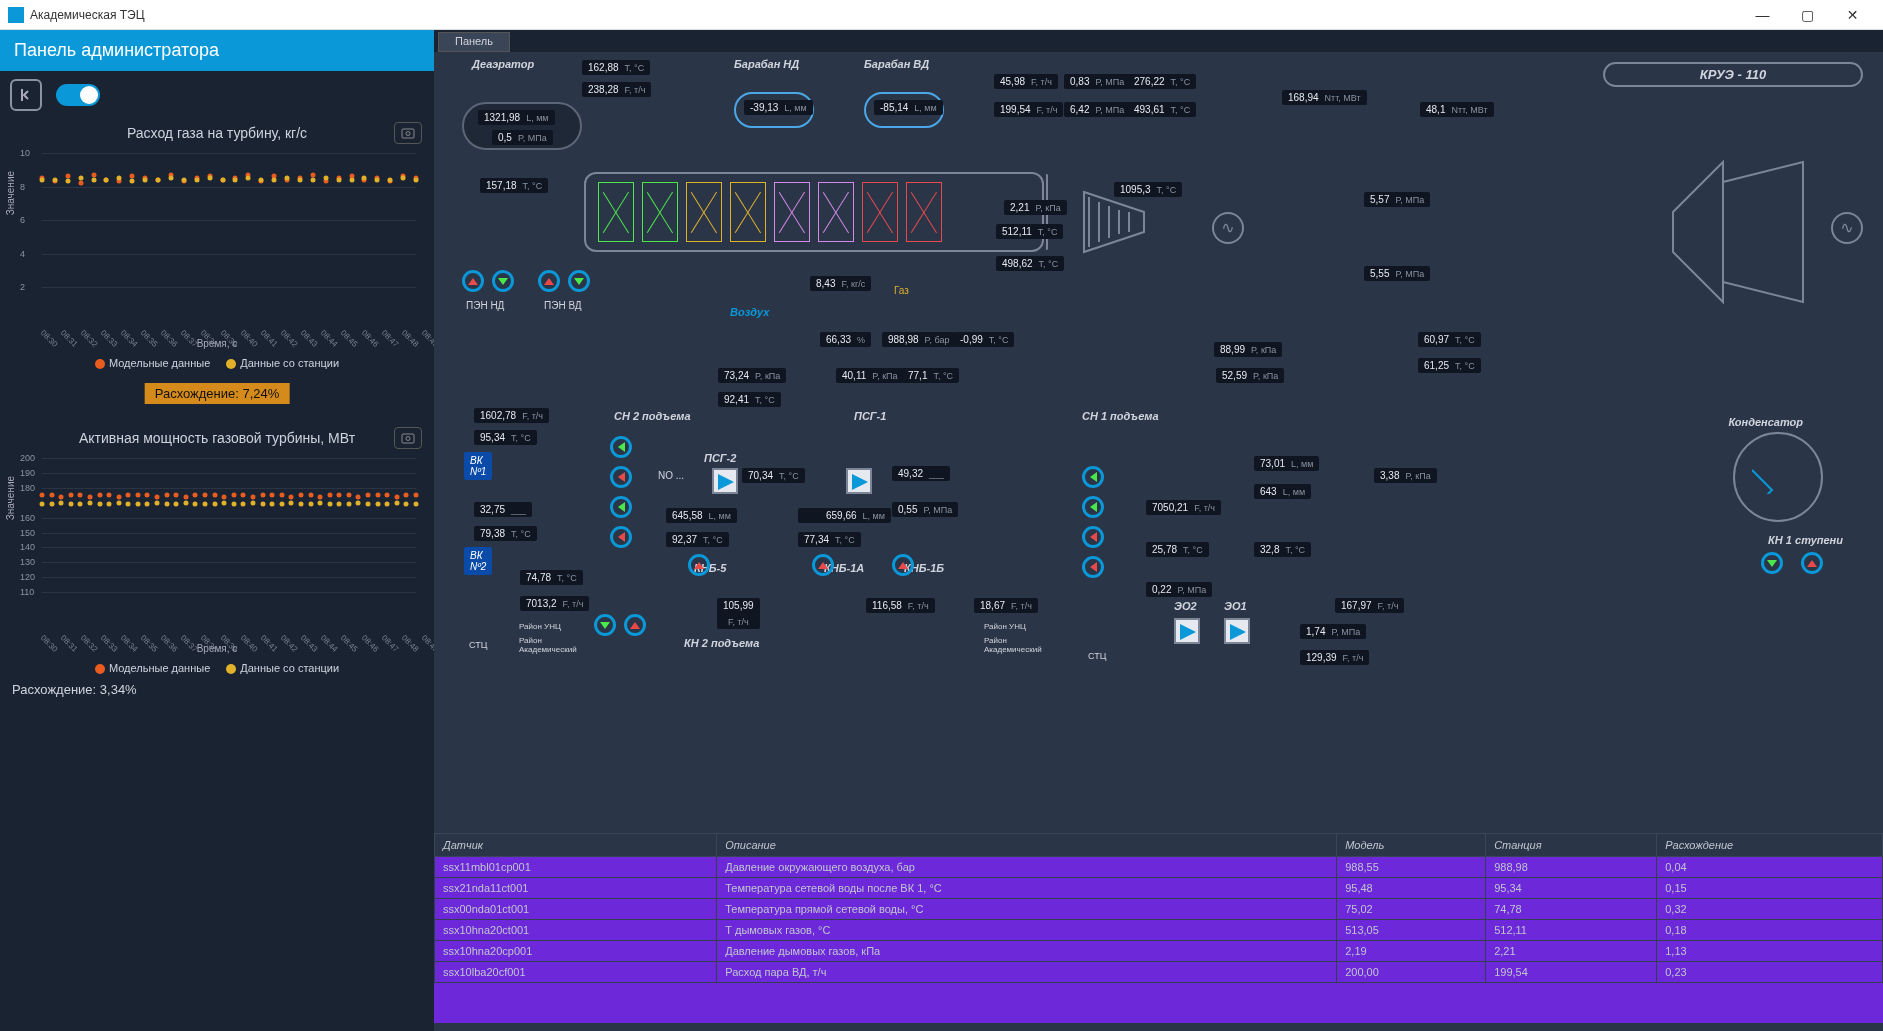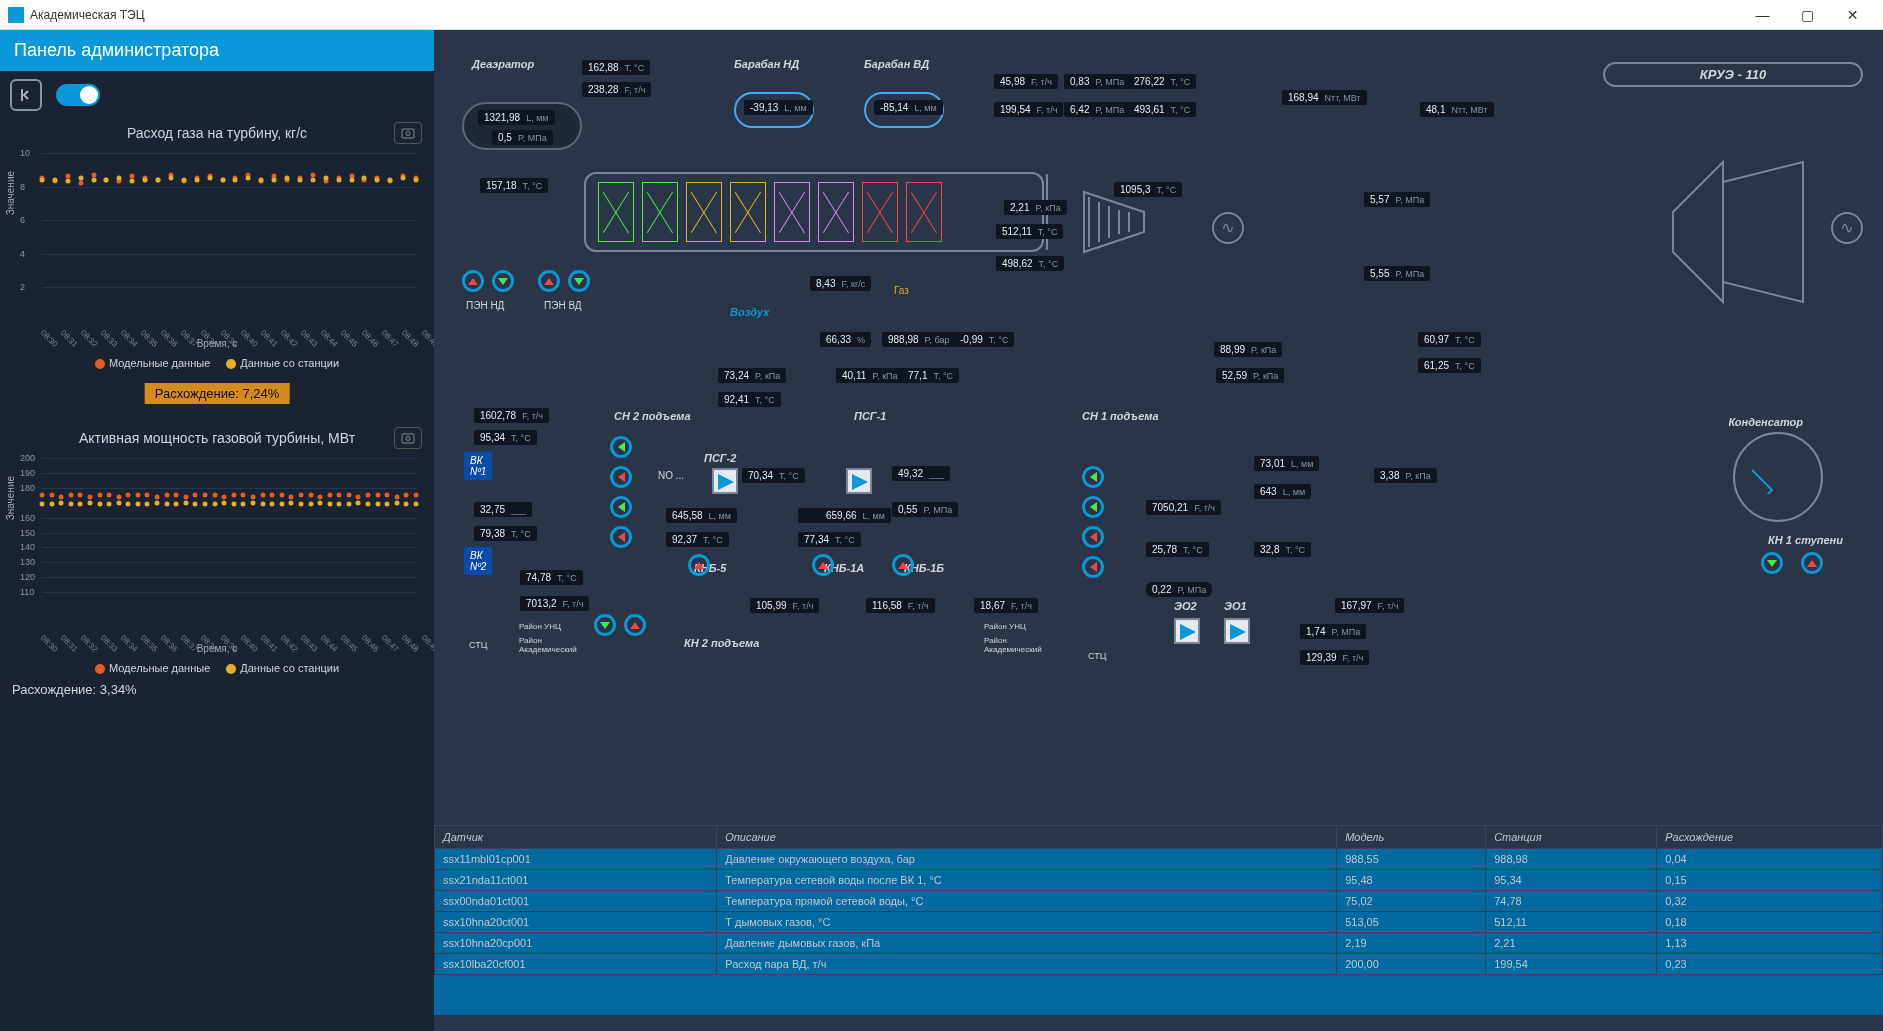--- a/index.html
+++ b/index.html
@@ -61,21 +61,21 @@
 .boiler-cell.g .x1 { color: #4ae84a; } .boiler-cell.y .x1 { color: #e2b12a; } .boiler-cell.p .x1 { color: #d488e8; } .boiler-cell.r .x1 { color: #e84a4a; }
 .boiler-cell .x1::before { transform: rotate(58deg); } .boiler-cell .x1::after { transform: rotate(-58deg); }
 .boiler-outlet { position: absolute; left: 460px; top: 0; right: -3px; bottom: 0; border: 2px solid #7c8697; border-left: none; border-radius: 0 12px 12px 0; }
 .burner-ring { position: absolute; width: 22px; height: 22px; border: 3px solid #0a98d8; border-radius: 50%; display: flex; align-items: center; justify-content: center; }
 .burner-ring .tri { width: 0; height: 0; border-left: 5px solid transparent; border-right: 5px solid transparent; }
 .burner-ring .tri.up { border-bottom: 7px solid #e84a4a; }
 .burner-ring .tri.down { border-top: 7px solid #4ae84a; }
 .burner-ring .tri.left { border-top: 5px solid transparent; border-bottom: 5px solid transparent; border-right: 7px solid #4ae84a; border-left: none; }
 .burner-ring .tri.leftred { border-top: 5px solid transparent; border-bottom: 5px solid transparent; border-right: 7px solid #e84a4a; border-left: none; }
 .krue-box { position: absolute; right: 20px; top: 10px; width: 260px; padding: 3px 0; border: 2px solid #7c8697; border-radius: 16px; text-align: center; font-style: italic; font-weight: bold; font-size: 13px; color: #d0d4dc; }
-.sensor-table { position: absolute; left: 0; right: 0; bottom: 16px; height: 190px; background: #0369a1; overflow: auto; }
+.sensor-table { position: absolute; left: 0; right: 0; bottom: 8px; height: 190px; background: #6d28d9; overflow: auto; }
 .sensor-table table { width: 100%; border-collapse: collapse; font-size: 11px; color: #c0c6d0; }
 .sensor-table th { background: #2a3548; padding: 5px 8px; text-align: left; font-weight: 400; font-style: italic; border: 1px solid #3a4558; }
 .sensor-table td { padding: 4px 8px; border: 1px solid #333e50; }
 
 .turbine-cone { position: absolute; left: 640px; top: 130px; width: 90px; height: 80px; }
 .pt-trapezoid { position: absolute; right: 70px; top: 100px; width: 150px; height: 160px; }
 .condenser { position: absolute; right: 60px; top: 380px; width: 90px; height: 90px; border: 2px solid #7c8697; border-radius: 50%; }
 .zigzag { position: absolute; left: 20%; right: 20%; top: 30%; height: 40%; }
 .small-box { position: absolute; width: 26px; height: 26px; border: 2px solid #7c8697; background: #e6e9ef; }
 .small-box .tri-blue { position: absolute; left: 4px; top: 4px; width: 0; height: 0; border-left: 16px solid #0a98d8; border-top: 8px solid transparent; border-bottom: 8px solid transparent; }
@@ -368,20 +368,23 @@
       <div class="chart-x-label">Время, с</div>
       <div class="legend">
         <span><span class="legend-dot orange"></span><span>Модельные данные</span></span>
         <span><span class="legend-dot gold"></span><span>Данные со станции</span></span>
       </div>
       <div class="divergence">Расхождение: 3,34%</div>
     </div>
   </div>
 
   <div class="right-panel">
+    <div class="tab-bar">
+      <div class="tab">Панель</div>
+    </div>
 
     <div class="synoptic">
 
       <div class="label-text" style="left:38px;top:6px">Деаэратор</div>
       <div class="label-text" style="left:300px;top:6px">Барабан НД</div>
       <div class="label-text" style="left:430px;top:6px">Барабан ВД</div>
       <div class="krue-box"><span>КРУЭ - 110</span></div>
       <div class="label-text normal" style="left:32px;top:248px">ПЭН НД</div>
       <div class="label-text normal" style="left:110px;top:248px">ПЭН ВД</div>
       <div class="label-text" style="left:296px;top:254px;color:#0a98d8">Воздух</div>
@@ -708,29 +711,29 @@
             <span class="u">P, МПа</span>
           </div>
           <div class="val-box" style="left: 712px; top: 448px;">
             <span class="v">7050,21</span>
             <span class="u">F, т/ч</span>
           </div>
           <div class="val-box" style="left: 712px; top: 490px;">
             <span class="v">25,78</span>
             <span class="u">T, °C</span>
           </div>
-          <div class="val-box" style="left: 712px; top: 530px; border-radius: 6px;">
+          <div class="val-box" style="left: 712px; top: 530px;">
             <span class="v">0,22</span>
             <span class="u">P, МПа</span>
           </div>
           <div class="val-box" style="left: 540px; top: 546px;">
             <span class="v">18,67</span>
             <span class="u">F, т/ч</span>
           </div>
-          <div class="val-box" style="left: 316px; top: 546px;">
+          <div class="val-box" style="left: 283px; top: 546px; flex-direction: column;">
             <span class="v">105,99</span>
             <span class="u">F, т/ч</span>
           </div>
           <div class="val-box" style="left: 432px; top: 546px;">
             <span class="v">116,58</span>
             <span class="u">F, т/ч</span>
           </div>
           <div class="val-box" style="left: 820px; top: 404px;">
             <span class="v">73,01</span>
             <span class="u">L, мм</span>

